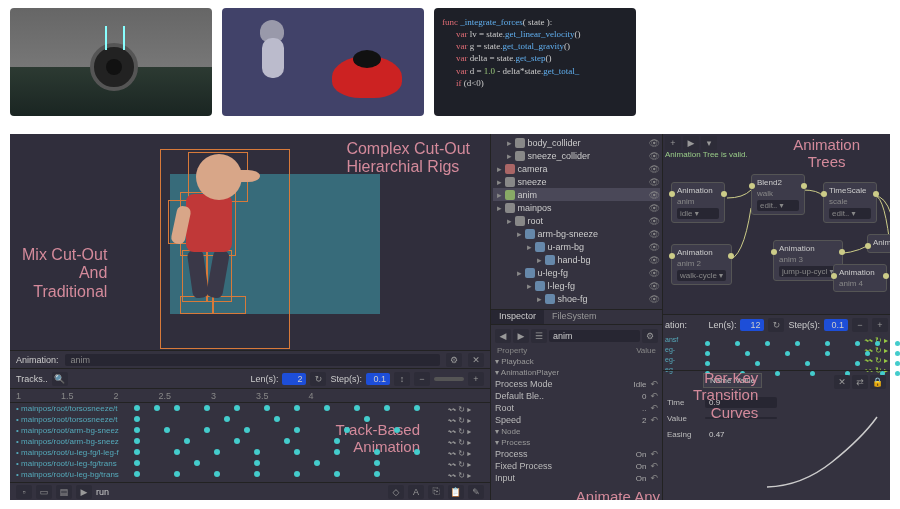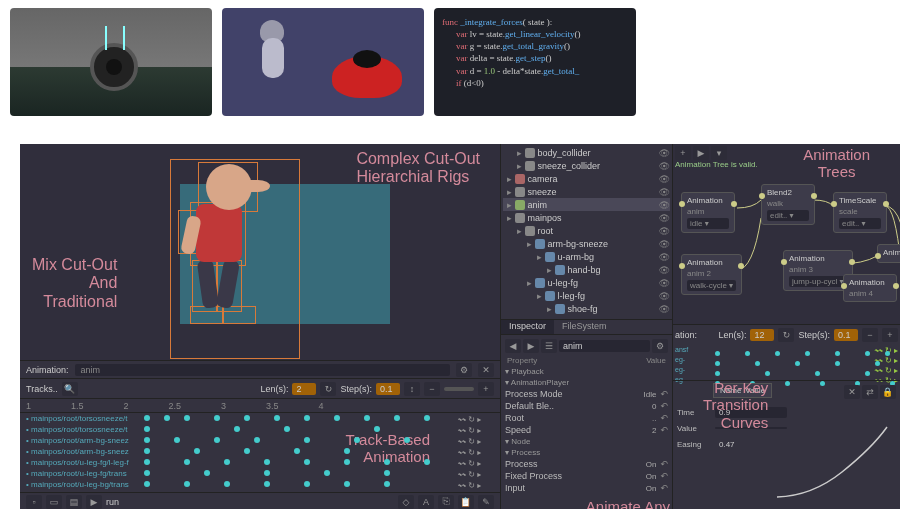--- a/index.html
+++ b/index.html
@@ -16,41 +16,41 @@
   .thumb-robot .robot-body { position:absolute; left:40px; top:30px; width:22px; height:40px; background:#bbc; border-radius:10px; }
   .thumb-robot .robot-head { position:absolute; left:38px; top:12px; width:24px; height:22px; background:#99a; border-radius:12px 12px 8px 8px; }
   .thumb-robot .ladybug { position:absolute; left:110px; top:48px; width:70px; height:42px; background:#c22; border-radius:50% 50% 40% 40%; }
   .thumb-robot .ladybug::before { content:''; position:absolute; left:50%; top:-6px; transform:translateX(-50%); width:28px; height:18px; background:#111; border-radius:50%; }
   .thumb-code { background:#1e2028; font-family:Liberation Serif, serif; font-size:9px; padding:8px; line-height:1.35; }
   .thumb-code .kw { color:#e06c75; }
   .thumb-code .fn { color:#61afef; }
   .thumb-code .cm { color:#98c379; }
   
   
-  .editor { position: relative; margin: 20px; background: #3a3847; width: 880px; height: 366px; display: flex; }
+  .editor { position: relative; margin: 10px; background: #3a3847; width: 880px; height: 366px; display: flex; }
   .label-pink { color: #d48a9b; font-size: 16px; font-weight: 500; position: absolute; pointer-events: none; text-align:right; line-height:1.15; }
   
   
   .col-left { width: 480px; display: flex; flex-direction: column; }
   .viewport { flex: 1; background: #302e3c; position: relative; overflow: hidden; }
   .canvas-bg { position: absolute; left: 160px; top: 40px; width: 210px; height: 140px; background: #3a7a8a; opacity: 0.8; }
   .rig-box { position:absolute; border:1px solid #d87a3a; }
   .char-head { position:absolute; left:186px; top:20px; width:46px; height:46px; background:#d8a688; border-radius:50%; }
   .char-nose { position:absolute; left:226px; top:36px; width:24px; height:12px; background:#d8a688; border-radius:0 50% 50% 0; }
   .char-body { position:absolute; left:176px; top:60px; width:46px; height:58px; background:#c03838; border-radius:8px; }
   .char-arm { position:absolute; left:164px; top:72px; width:14px; height:38px; background:#d8a688; border-radius:6px; transform:rotate(12deg); }
   .char-leg1 { position:absolute; left:180px; top:116px; width:16px; height:48px; background:#3a3848; border-radius:6px; transform:rotate(-8deg); }
   .char-leg2 { position:absolute; left:200px; top:116px; width:16px; height:48px; background:#3a3848; border-radius:6px; transform:rotate(10deg); }
   
   .anim-panel { height: 150px; background: #34323f; border-top: 1px solid #222; display:flex; flex-direction:column; font-size:9px; }
   .anim-header { display:flex; align-items:center; padding:2px 6px; gap:6px; border-bottom:1px solid #222; height:18px; }
   .anim-header .field { background:#272632; padding:1px 6px; border-radius:2px; color:#888; flex:1; }
   .anim-toolbar { display:flex; align-items:center; padding:2px 6px; gap:4px; border-bottom:1px solid #222; height:20px; }
   .mini-btn { width:16px; height:14px; background:#2d2c38; border-radius:2px; display:flex; align-items:center; justify-content:center; color:#999; font-size:9px; }
-  .mini-input { background:#a16207; color:#ccc; padding:1px 4px; border-radius:2px; min-width:24px; display:inline-block; text-align:left; }
+  .mini-input { background:#1d4ed8; color:#ccc; padding:1px 4px; border-radius:2px; min-width:24px; display:inline-block; text-align:right; }
   .timeline-ruler { display:flex; padding:0 6px; gap:40px; color:#888; font-size:9px; height:14px; align-items:center; border-bottom:1px solid #222; }
   .tracks { flex:1; overflow:hidden; padding:0 6px; position:relative; }
   .track-row { display:flex; align-items:center; height:11px; }
   .track-name { width:110px; color:#5ab; font-size:8px; white-space:nowrap; overflow:hidden; }
   .track-keys { flex:1; position:relative; height:11px; }
   .key-dot { position:absolute; width:6px; height:6px; background:#4cc; border-radius:50%; top:2px; }
   .track-end { width:36px; font-size:8px; color:#999; display:flex; gap:2px; }
   .anim-footer { display:flex; align-items:center; padding:2px 6px; gap:4px; height:18px; border-top:1px solid #222; }
   
   

